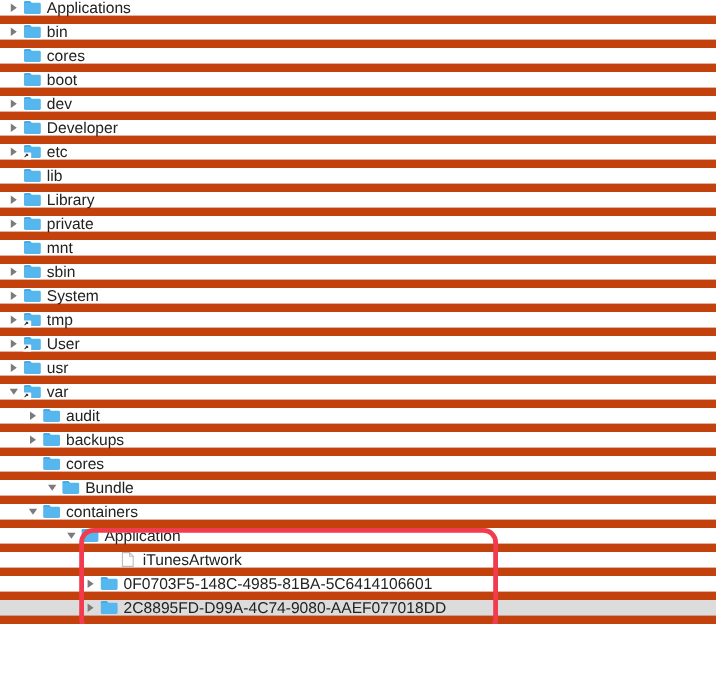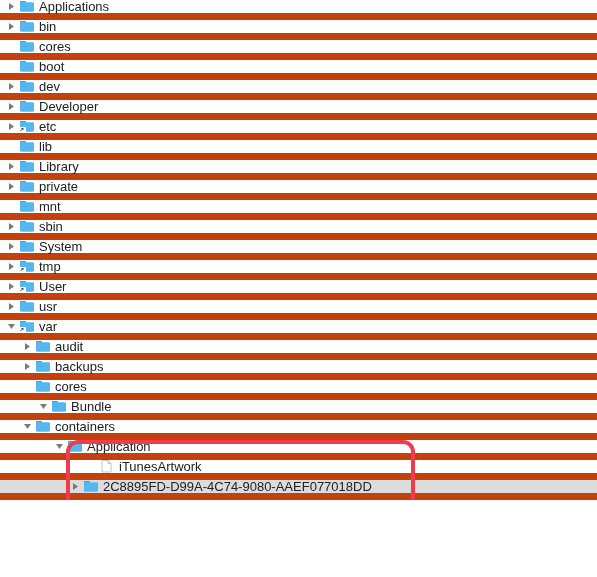--- a/index.html
+++ b/index.html
@@ -445,20 +445,34 @@
     <span class="icon">
         <svg width="16" height="15" viewBox="0 0 16 15">
           <use href="#ico-file"></use>
         </svg>
       </span>
     <span class="label">iTunesArtwork</span>
   </div>
 
 
 
+  <div class="row">
+    <span class="indent" style="width:70px"></span>
+    <span class="arrow">
+        <svg viewBox="0 0 9 9">
+          <use href="#arr-right"></use>
+        </svg>
+      </span>
+    <span class="icon">
+        <svg width="16" height="15" viewBox="0 0 16 15">
+          <use href="#ico-folder"></use>
+        </svg>
+      </span>
+    <span class="label">0F0703F5-148C-4985-81BA-5C6414106601</span>
+  </div>
 
   <div class="row selected">
     <span class="indent" style="width:70px"></span>
     <span class="arrow">
         <svg viewBox="0 0 9 9">
           <use href="#arr-right"></use>
         </svg>
       </span>
     <span class="icon">
         <svg width="16" height="15" viewBox="0 0 16 15">

